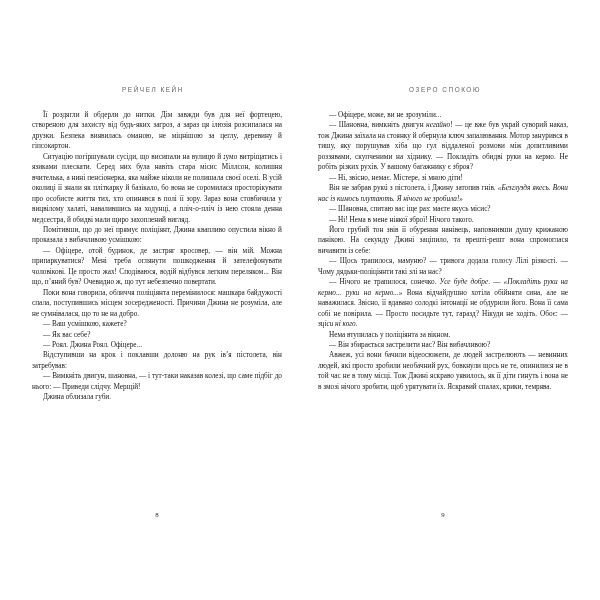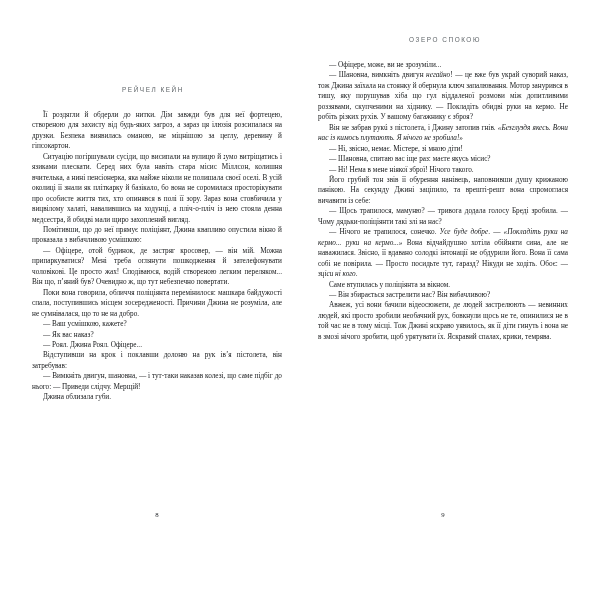--- a/index.html
+++ b/index.html
@@ -25,21 +25,21 @@
     background: #ffffff;
   }
   .page {
     position: relative;
     width: 300px;
     height: 600px;
     box-sizing: border-box;
     background: #ffffff;
   }
   .page-left  { padding: 86px 18px 0 32px; }
-  .page-right { padding: 36px 32px 0 18px; }
+  .page-right { padding: 86px 32px 0 18px; }
 
   .running-head {
     text-align: center;
     font-size: 6.4px;
     letter-spacing: 1.55px;
     color: #5e6468;
     text-transform: uppercase;
     margin: 0 0 17px 0;
     font-family: "Liberation Sans", "DejaVu Sans", sans-serif;
     white-space: nowrap;
@@ -76,44 +76,44 @@
 <body>
 
 <div class="spread">
 
   <div class="page page-left">
     <div class="running-head">РЕЙЧЕЛ КЕЙН</div>
     <div class="body-text">
       <p>Її роздягли й обдерли до нитки. Дім завжди був для неї фортецею, створеною для захисту від будь-яких загроз, а зараз ця ілюзія розсипалася на друзки. Безпека виявилась оманою, не міцнішою за цеглу, деревину й гіпсокартон.</p>
       <p>Ситуацію погіршували сусіди, що висипали на вулицю й נумо витріщатись і язиками плескати. Серед них була навіть стара місис Міллсон, колишня вчителька, а нині пенсіонерка, яка майже ніколи не полишала своєї оселі. В усій околиці її знали як пліткарку й базікало, бо вона не соромилася просторікувати про особисте життя тих, хто опинявся в полі її зору. Зараз вона стовбичила у вицвілому халаті, навалившись на ходунці, а пліч-о-пліч із нею стояла денна медсестра, й обидві мали щиро захоплений вигляд.</p>
       <p>Помітивши, що до неї прямує поліціянт, Джина квапливо опустила вікно й проказала з вибачливою усмішкою:</p>
-      <p>— Офіцере, отой будинок, де застряг кросовер, — він мій. Можна припаркуватися? Мені треба оглянути пошкодження й зателефонувати чоловікові. Це просто жах! Сподіваюся, водій створеною легким переляком... Він що, п’яний був? Очевидно ж, що тут небезпечно повертати.</p>
+      <p>— Офіцере, отой будинок, де застряг кросовер, — він мій. Можна припаркуватися? Мені треба оглянути пошкодження й зателефонувати чоловікові. Це просто жах! Сподіваюся, водій відбувся легким переляком... Він що, п’яний був? Очевидно ж, що тут небезпечно повертати.</p>
       <p>Поки вона говорила, обличчя поліціянта перемінилося: машкара байдужості спала, поступившись місцем зосередженості. Причини Джина не розуміла, але не сумнівалася, що то не на добро.</p>
       <p>— Ваш усмішкою, кажете?</p>
-      <p>— Як вас наказ?</p>
+      <p>— Як вас себе?</p>
       <p>— Роял. Джина Роял. Офіцере...</p>
       <p>Відступивши на крок і поклавши долоню на рук ів’я пістолета, він затребував:</p>
       <p>— Вимкніть двигун, шановна, — і тут-таки наказав колезі, що саме підбіг до нього: — Приведи слідчу. Мерщій!</p>
       <p>Джина облизала губи.</p>
     </div>
     <div class="folio">8</div>
   </div>
 
   <div class="page page-right">
     <div class="running-head">ОЗЕРО СПОКОЮ</div>
     <div class="body-text">
       <p>— Офіцере, може, ви не зрозуміли...</p>
       <p>— Шановна, вимкніть двигун <i>негайно</i>! — це вже був украй суворий наказ, тож Джина заїхала на стоянку й обернула ключ запалювання. Мотор занурився в тишу, яку порушував хіба що гул віддаленої розмови між допитливими роззявами, скупченими на хіднику. — Покладіть обидві руки на кермо. Не робіть різких рухів. У вашому багажнику є зброя?</p>
+      <p>— Ні, звісно, немає. Містере, зі мною діти!</p>
       <p>Він не забрав рукú з пістолета, і Джину затопив гнів. <i>«Безглуздя якесь. Вони нас із кимось плутають. Я нічого не зробила!»</i></p>
-      <p>— Ні, звісно, немає. Містере, зі мною діти!</p>
       <p>— Шановна, спитаю вас іще раз: маєте якусь місис?</p>
       <p>— Ні! Нема в мене ніякої зброї! Нічого такого.</p>
       <p>Його грубий тон звів її обурення нанівець, наповнивши душу крижаною панікою. На секунду Джині заціпило, та врешті-решт вона спромоглася вичавити із себе:</p>
-      <p>— Щось трапилося, мамуню? — тривога додала голосу Бреді зробила. — Чому дядьки-поліціянти такі злі на нас?</p>
+      <p>— Щось трапилося, мамуню? — тривога додала голосу Лілі різкості. — Чому дядьки-поліціянти такі злі на нас?</p>
       <p>— Нічого не трапилося, сонечко. <i>Усе буде добре</i>. — <i>«Покладіть руки на кермо... руки на кермо...»</i> Вона відчайдушно хотіла обійняти сина, але не наважилася. Звісно, її вдавано солодкі інтонації не обдурили його. Вона її сама собі не повірила. — Просто посидьте тут, гаразд? Нікуди не ходіть. Обоє: — <i>зціси ні кого</i>.</p>
-      <p>Саме втупилась у поліціянта за вікном.</p>
+      <p>Нема втупилась у поліціянта за вікном.</p>
       <p>— Він збирається застрелити нас? Він вибачливою?</p>
       <p>Авжеж, усі вони бачили відеосюжети, де людей застрелюють — невинних людей, які просто зробили необачний рух, бовкнули щось не те, опинилися не в той час не в тому місці. Тож Джині яскраво уявилось, як її діти гинуть і вона не в змозі нічого зробити, щоб урятувати їх. Яскравий спалах, крики, темрява.</p>
     </div>
     <div class="folio">9</div>
   </div>
 
 </div>
 
 </body></html>

